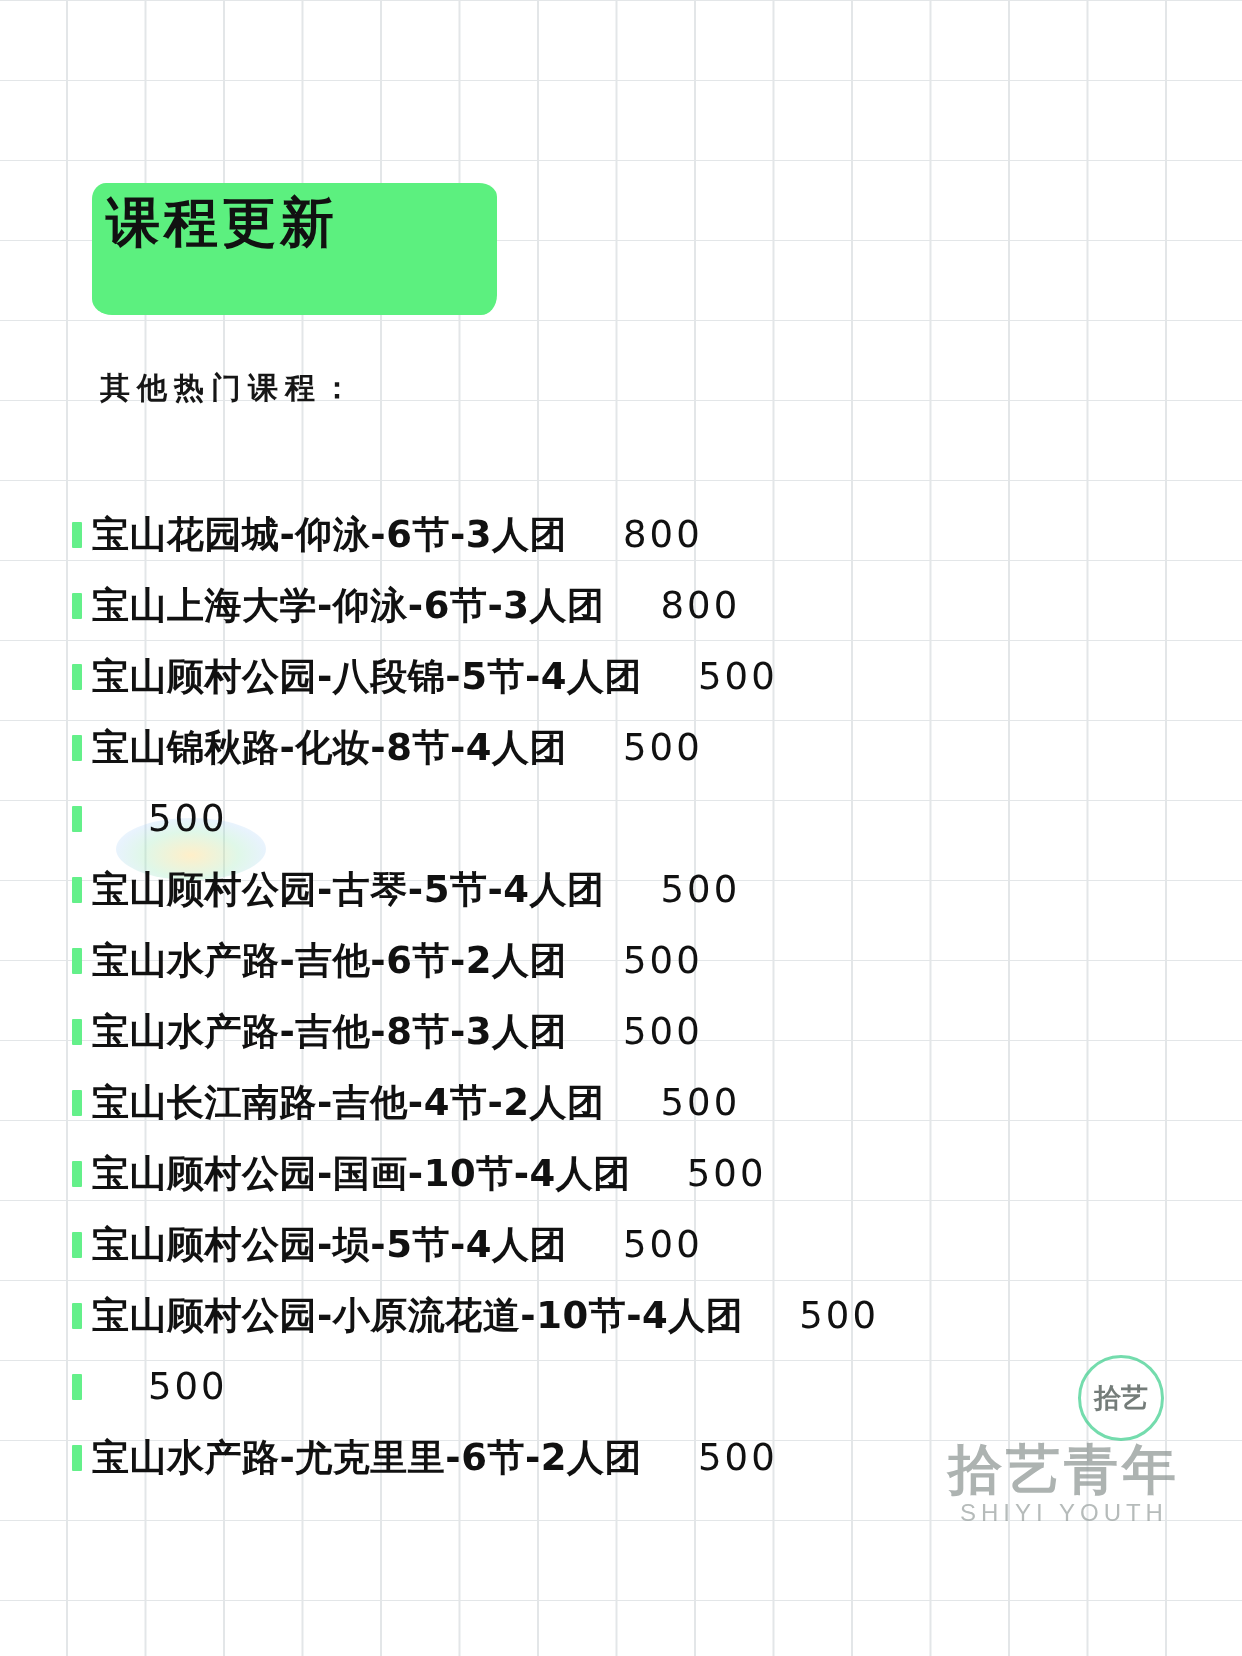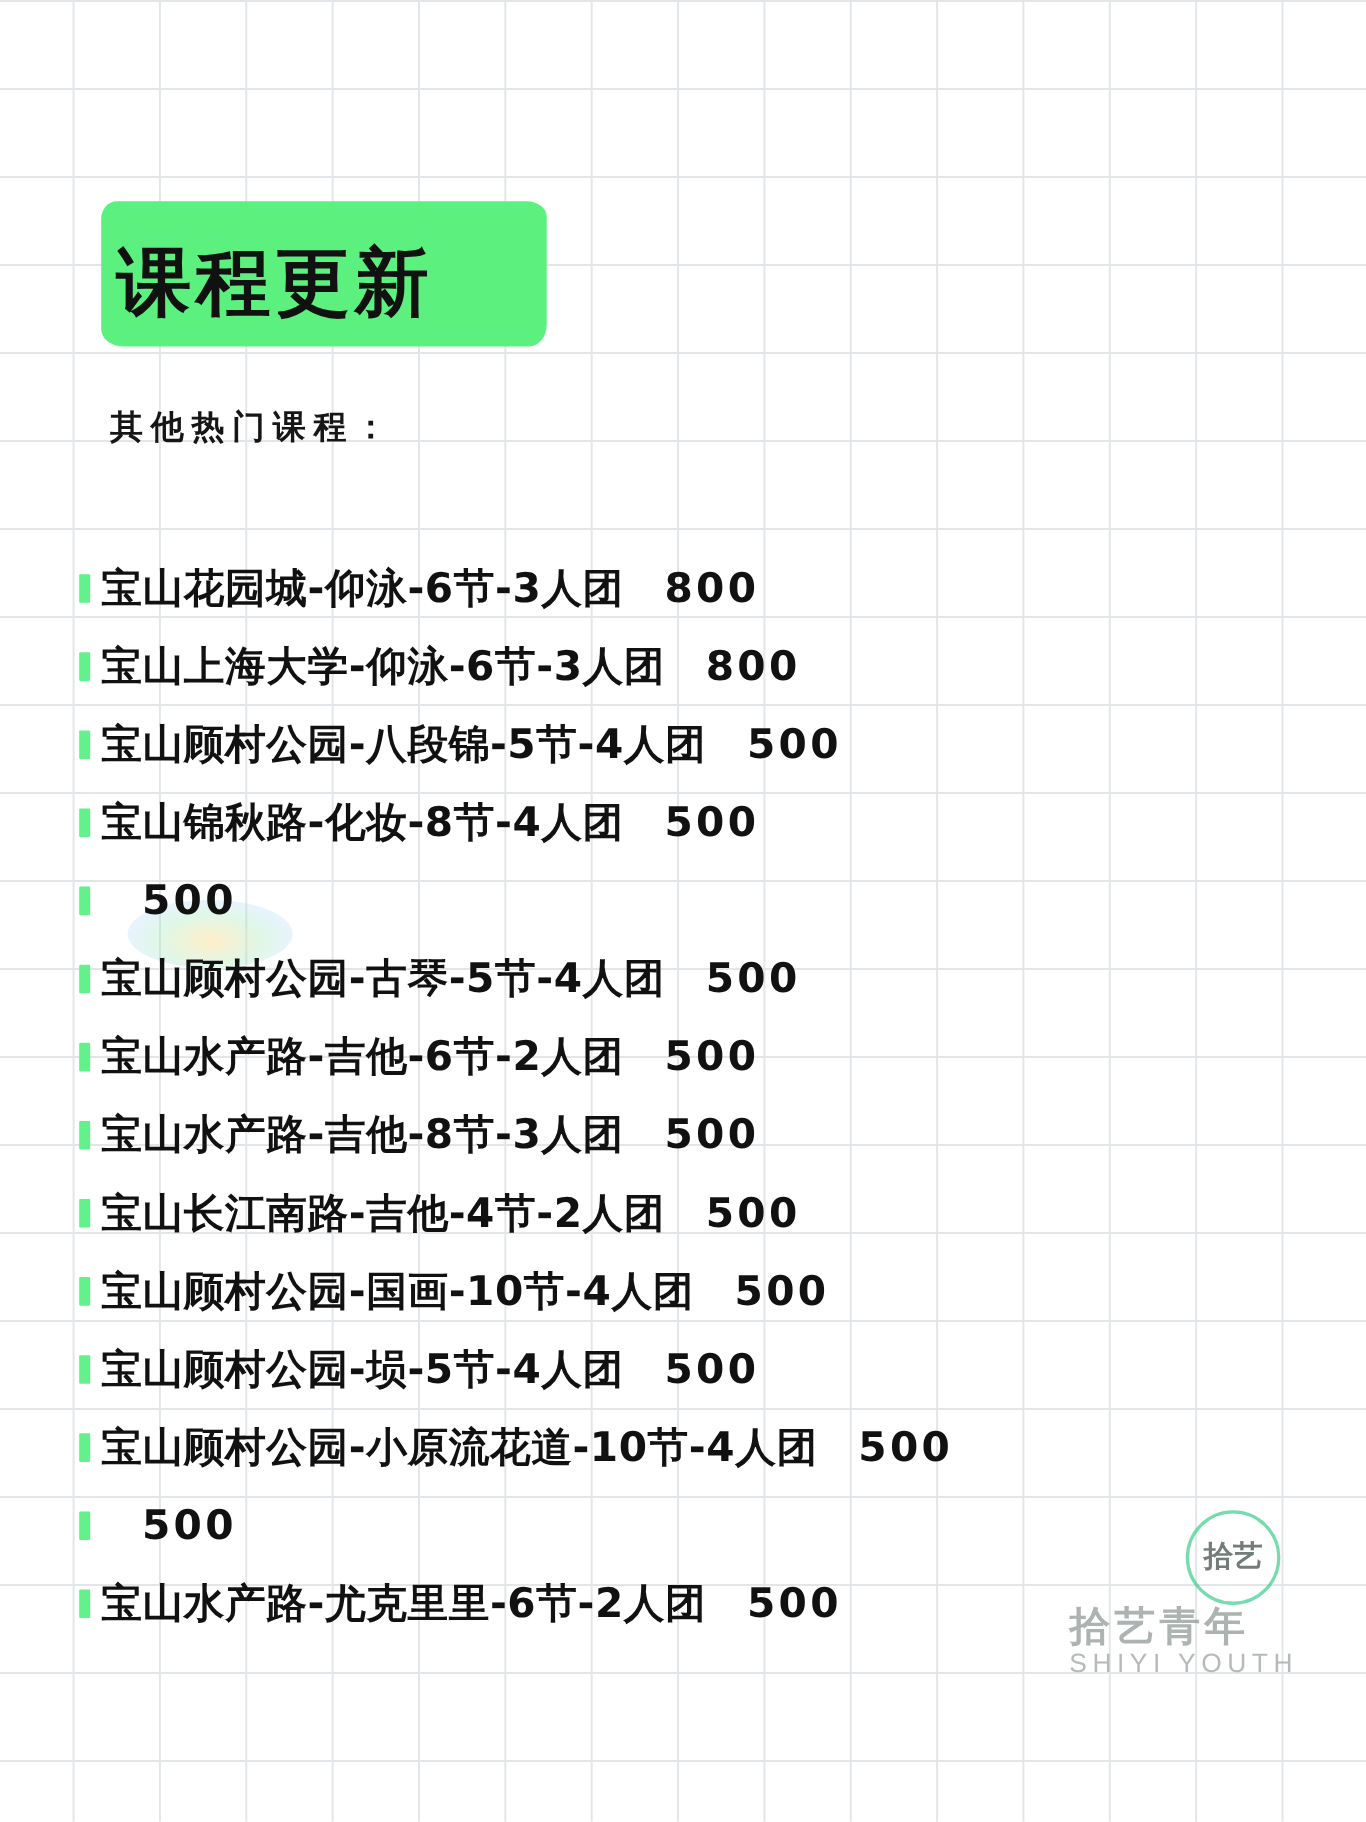--- a/index.html
+++ b/index.html
@@ -39,23 +39,23 @@
     left: 0;
     top: 0;
     width: 405px;
     height: 132px;
     background: #5cf07f;
     border-radius: 14px 18px 16px 20px / 16px 14px 20px 16px;
   }
   #title-text {
     position: relative;
     display: block;
-    padding: 32px 18px 0 14px;
-    font-family: Liberation Sans, sans-serif;
-    font-size: 68px;
+    padding: 10px 18px 0 14px;
+    font-family: Liberation Mono, monospace;
+    font-size: 54px;
     font-weight: bold;
     color: #111111;
     letter-spacing: 4px;
     line-height: 1.25;
     white-space: nowrap;
   }
 
   
   #subtitle {
     position: absolute;
@@ -93,24 +93,24 @@
   .course-name {
     font-family: "DejaVu Sans", sans-serif;
     font-size: 37px;
     font-weight: bold;
     color: #111111;
     letter-spacing: 0.5px;
   }
   .course-price {
     font-family: "DejaVu Sans", sans-serif;
     font-size: 37px;
-    font-weight: bold;
+    font-weight: normal;
     color: #111111;
     letter-spacing: 3px;
-    margin-left: 37px;
+    margin-left: 56px;
   }
 
   
   #watermark {
     position: absolute;
     right: 62px;
     bottom: 128px;
     display: flex;
     align-items: flex-end;
     opacity: 0.72;
@@ -142,21 +142,21 @@
     letter-spacing: 0;
     flex-direction: column;
   }
   #wm-text {
     display: flex;
     flex-direction: column;
     justify-content: center;
   }
   #wm-cn {
     font-family: "DejaVu Sans", sans-serif;
-    font-size: 37px;
+    font-size: 54px;
     font-weight: bold;
     color: #8e9694;
     letter-spacing: 4px;
     line-height: 1.08;
   }
   #wm-en {
     font-family: "Liberation Sans", sans-serif;
     font-size: 24px;
     color: #9aa2a0;
     letter-spacing: 5px;

